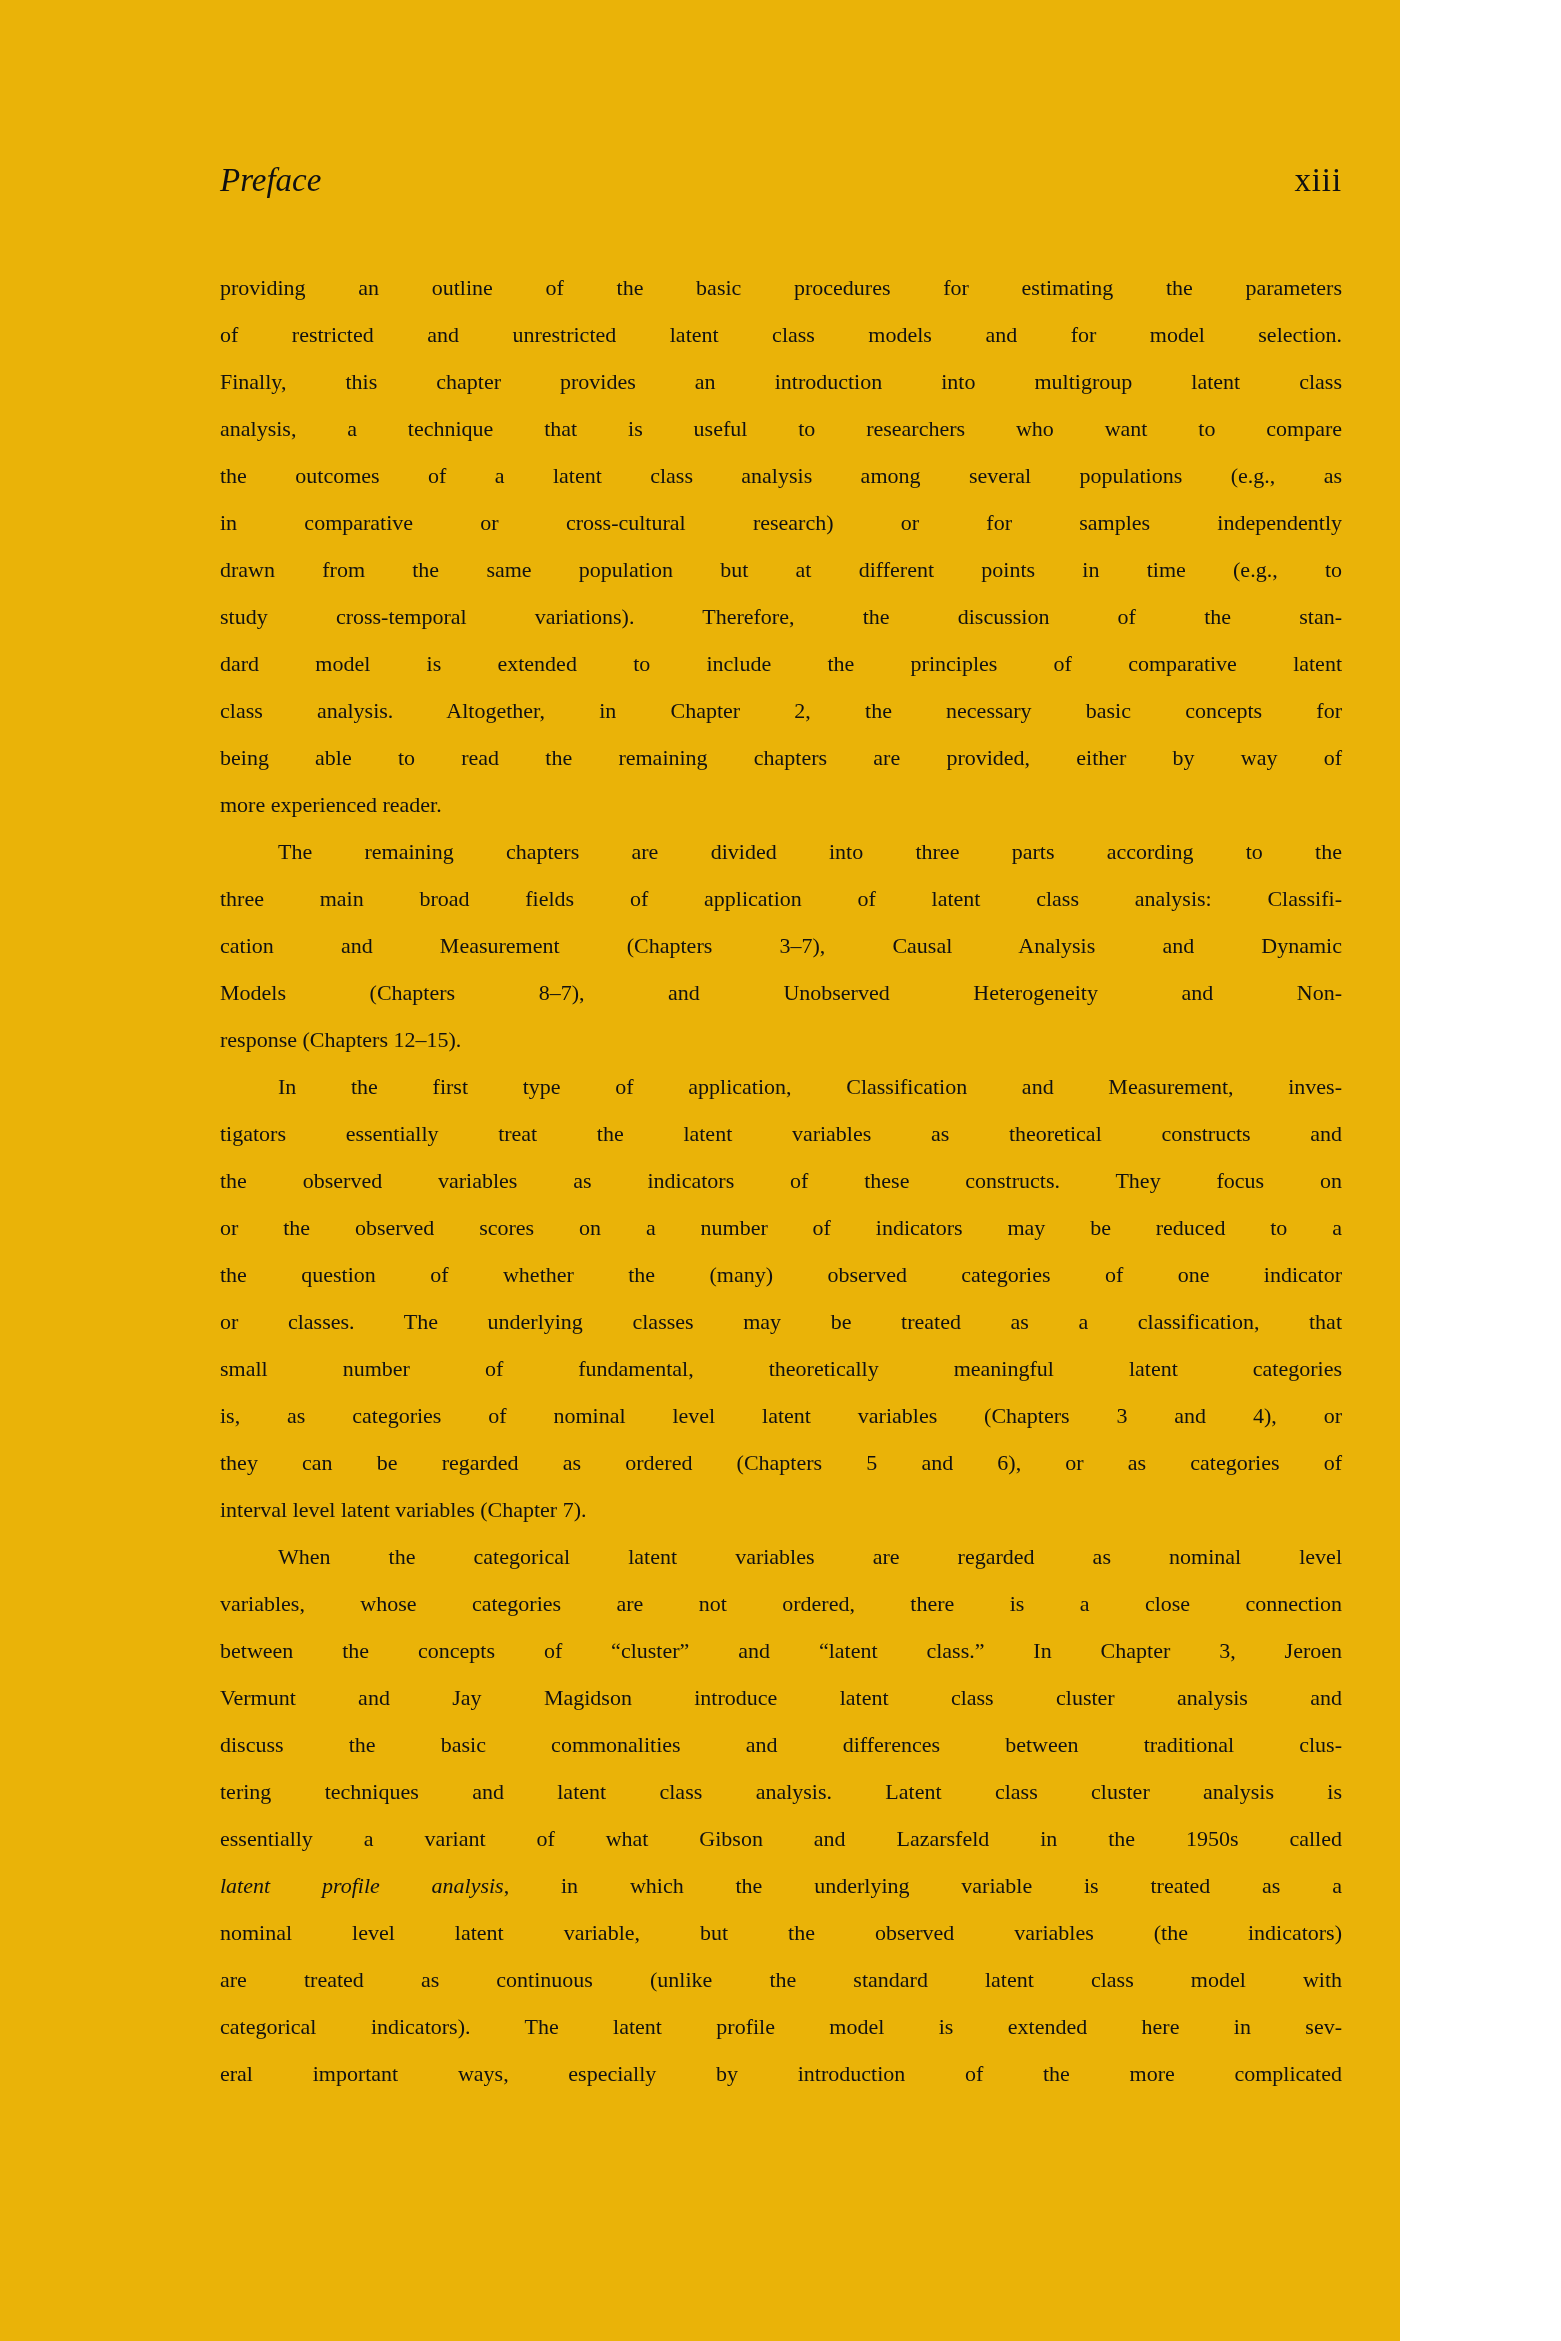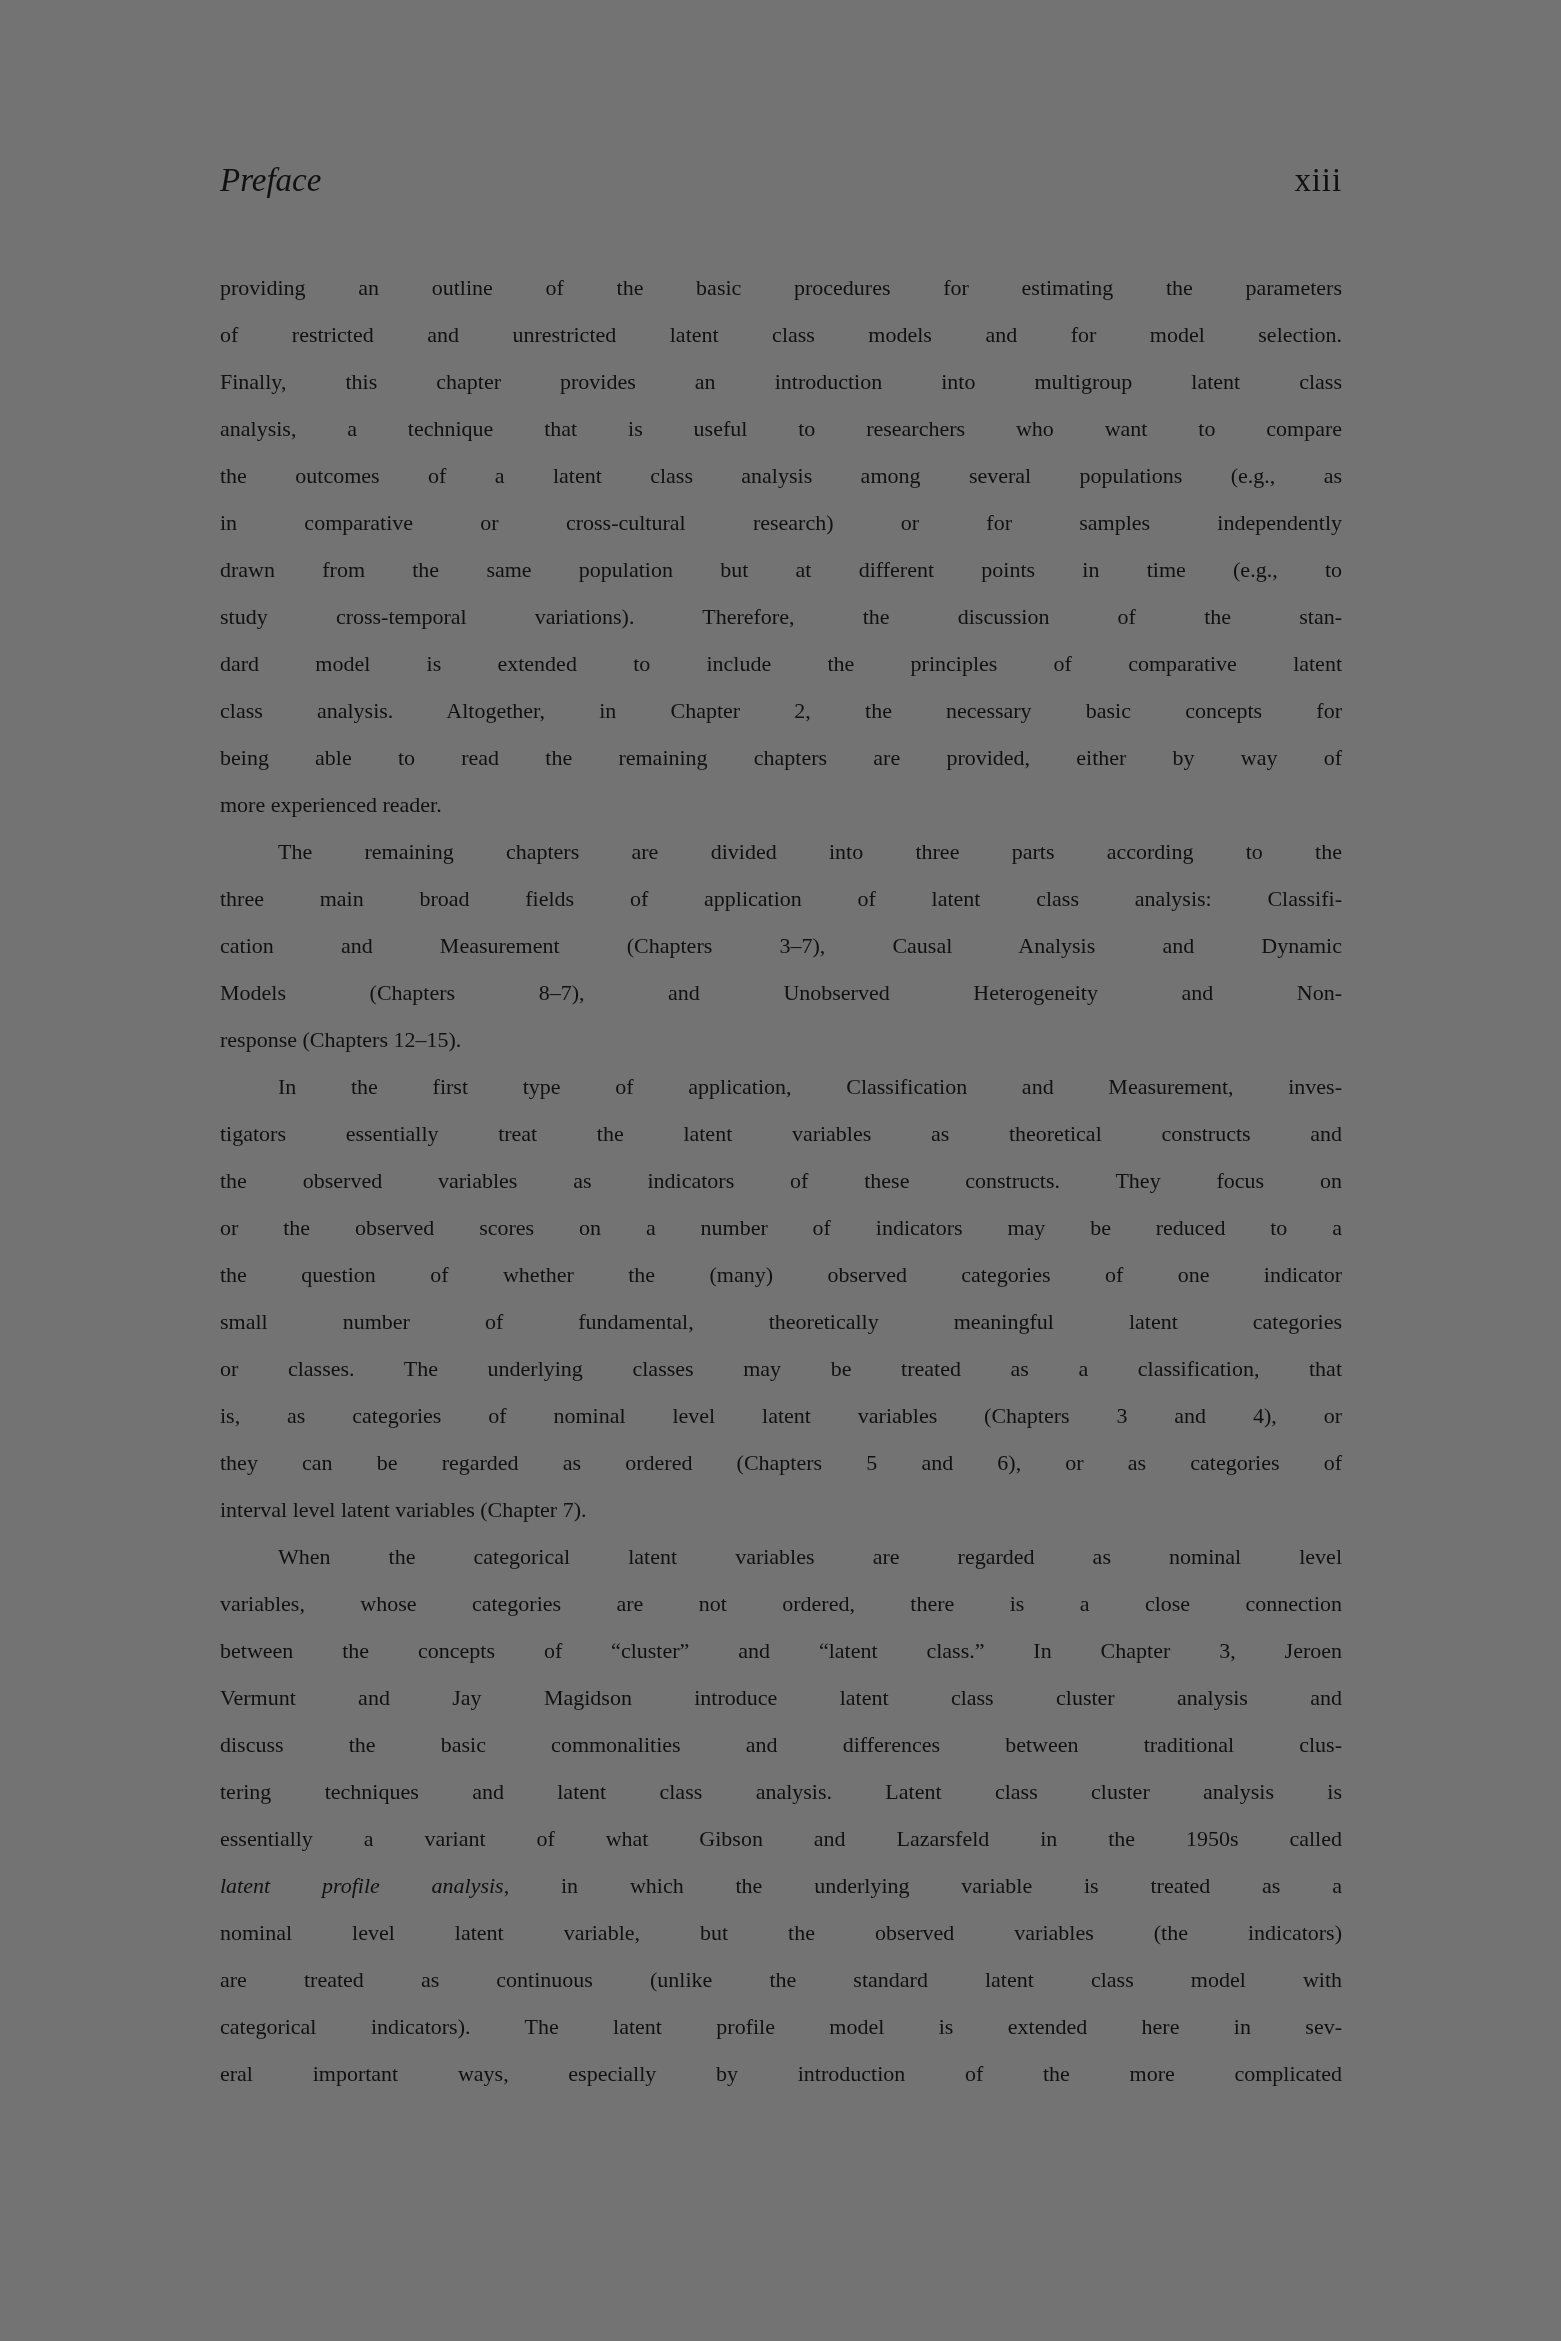--- a/index.html
+++ b/index.html
@@ -11,23 +11,23 @@
       width: 1561px;
       height: 2342px;
       position: relative;
       overflow: hidden;
       color: #111111;
       font-family: "Liberation Serif", "DejaVu Serif", serif;
     }
     .page {
       position: absolute;
       left: 0; top: 0;
-      width: 1561px;
+      width: 1400px;
       height: 2342px;
-      background: #737373;
+      background: #eab308;
     }
     .running-head {
       position: absolute;
       left: 220px;
       top: 163px;
       width: 1122px;
       height: 35px;
       line-height: 35px;
       font-size: 33px;
     }
@@ -99,22 +99,22 @@
         <span class="line">cation and Measurement (Chapters 3–7), Causal Analysis and Dynamic</span>
         <span class="line">Models (Chapters 8–7), and Unobserved Heterogeneity and Non-</span>
         <span class="line last">response (Chapters 12–15).</span>
       </div>
       <div class="paragraph">
         <span class="line indent">In the first type of application, Classification and Measurement, inves-</span>
         <span class="line">tigators essentially treat the latent variables as theoretical constructs and</span>
         <span class="line">the observed variables as indicators of these constructs. They focus on</span>
         <span class="line">or the observed scores on a number of indicators may be reduced to a</span>
         <span class="line">the question of whether the (many) observed categories of one indicator</span>
+        <span class="line">or classes. The underlying classes may be treated as a classification, that</span>
         <span class="line">small number of fundamental, theoretically meaningful latent categories</span>
-        <span class="line">or classes. The underlying classes may be treated as a classification, that</span>
         <span class="line">is, as categories of nominal level latent variables (Chapters 3 and 4), or</span>
         <span class="line">they can be regarded as ordered (Chapters 5 and 6), or as categories of</span>
         <span class="line last">interval level latent variables (Chapter 7).</span>
       </div>
       <div class="paragraph">
         <span class="line indent">When the categorical latent variables are regarded as nominal level</span>
         <span class="line">variables, whose categories are not ordered, there is a close connection</span>
         <span class="line">between the concepts of “cluster” and “latent class.” In Chapter 3, Jeroen</span>
         <span class="line">Vermunt and Jay Magidson introduce latent class cluster analysis and</span>
         <span class="line">discuss the basic commonalities and differences between traditional clus-</span>

